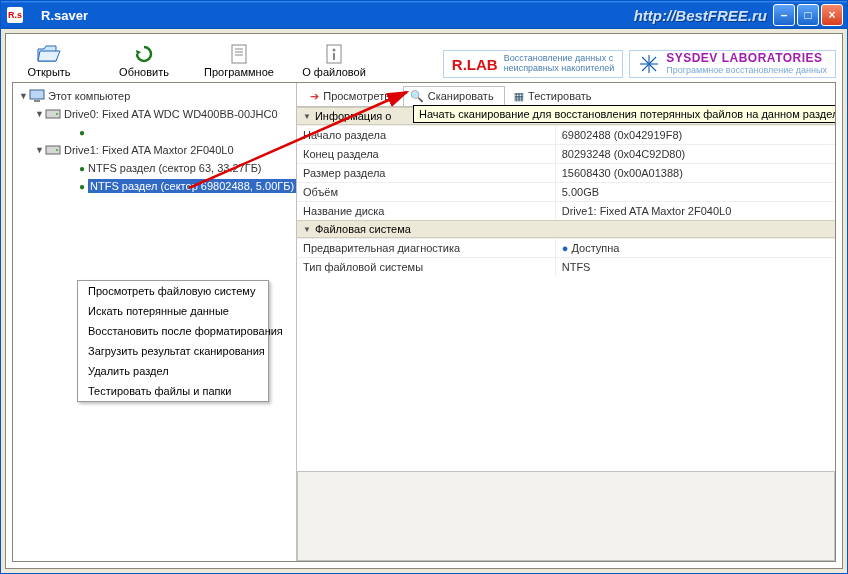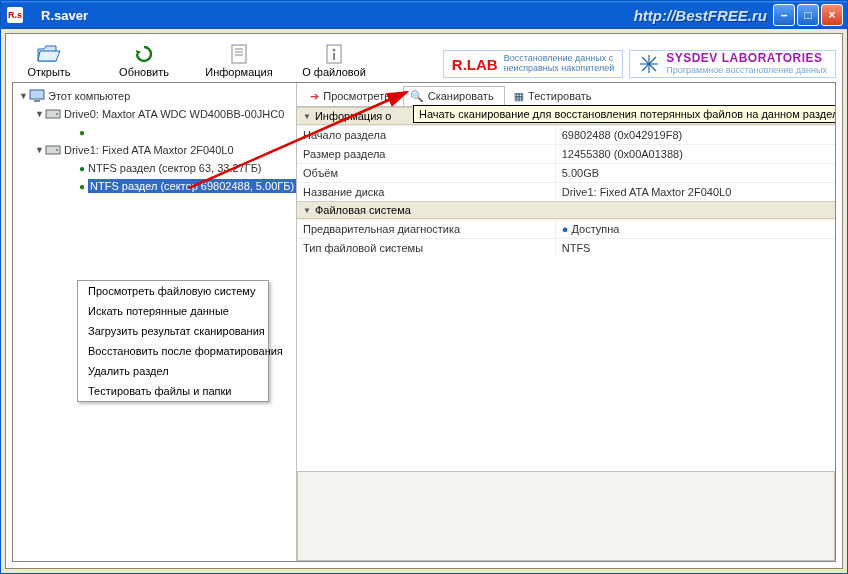--- a/index.html
+++ b/index.html
@@ -92,21 +92,21 @@
         </div>
         <div class="tbtn">
           <div class="ticon">
             <svg width="20" height="22" viewBox="0 0 20 22">
                 <rect x="3" y="2" width="14" height="18" fill="#fff" stroke="#888"></rect>
                 <line x1="6" y1="6" x2="14" y2="6" stroke="#888"></line>
                 <line x1="6" y1="9" x2="14" y2="9" stroke="#888"></line>
                 <line x1="6" y1="12" x2="14" y2="12" stroke="#888"></line>
               </svg>
           </div>
-          <div class="tlabel">Информация</div>
+          <div class="tlabel">Программное</div>
         </div>
         <div class="tbtn">
           <div class="ticon">
             <svg width="20" height="22" viewBox="0 0 20 22">
                 <rect x="3" y="2" width="14" height="18" fill="#fff" stroke="#888"></rect>
                 <circle cx="10" cy="7" r="1.5" fill="#888"></circle>
                 <rect x="9" y="10" width="2" height="7" fill="#888"></rect>
               </svg>
           </div>
           <div class="tlabel">О файловой</div>
@@ -154,21 +154,21 @@
           <span class="lbl">Этот компьютер</span>
         </div>
         <div class="tree-row indent1">
           <span class="arrow">▼</span>
           <span class="ticon2">
               <svg width="16" height="12">
                 <rect x="1" y="2" width="14" height="8" fill="#d7d7d7" stroke="#666"></rect>
                 <circle cx="12" cy="6" r="1" fill="#3a3"></circle>
               </svg>
             </span>
-          <span class="lbl">Drive0: Maxtor ATA WDC WD400BB-00JHC0</span>
+          <span class="lbl">Drive0: Fixed ATA WDC WD400BB-00JHC0</span>
         </div>
         <div class="tree-row indent3">
           <span class="bullet">●</span>
         </div>
         <div class="tree-row indent1">
           <span class="arrow">▼</span>
           <span class="ticon2">
               <svg width="16" height="12">
                 <rect x="1" y="2" width="14" height="8" fill="#d7d7d7" stroke="#666"></rect>
                 <circle cx="12" cy="6" r="1" fill="#3a3"></circle>
@@ -181,22 +181,22 @@
           <span class="lbl">NTFS раздел (сектор 63, 33.27ГБ)</span>
         </div>
         <div class="tree-row indent3 sel">
           <span class="bullet">●</span>
           <span class="lbl">NTFS раздел (сектор 69802488, 5.00ГБ)</span>
         </div>
 
         <div class="ctxmenu">
           <div>Просмотреть файловую систему</div>
           <div>Искать потерянные данные</div>
+          <div>Восстановить после форматирования</div>
           <div>Загрузить результат сканирования</div>
-          <div>Восстановить после форматирования</div>
           <div>Удалить раздел</div>
           <div>Тестировать файлы и папки</div>
         </div>
       </div>
 
       <div class="right">
         <svg class="redarrow" style="left:-118px; top:-1px;" width="250" height="120">
           <defs>
               <marker id="ah" markerWidth="10" markerHeight="10" refX="8" refY="3" orient="auto">
                 <path d="M0,0 L9,3 L0,6 Z" fill="#d00"></path>
@@ -225,22 +225,26 @@
           <span class="caret">▼</span>
           <span>Информация о</span>
         </div>
         <table class="kvtable">
           <tbody>
               <tr>
                 <td>Начало раздела</td>
                 <td>69802488 (0x042919F8)</td>
               </tr>
           <tr>
+                <td>Конец раздела</td>
+                <td>80293248 (0x04C92D80)</td>
+              </tr>
+          <tr>
                 <td>Размер раздела</td>
-                <td>12455380 (0x00A01388)</td>
+                <td>15608430 (0x00A01388)</td>
               </tr>
           <tr>
                 <td>Объём</td>
                 <td>5.00GB</td>
               </tr>
           <tr>
                 <td>Название диска</td>
                 <td>Drive1: Fixed ATA Maxtor 2F040L0</td>
               </tr>
         </tbody>

